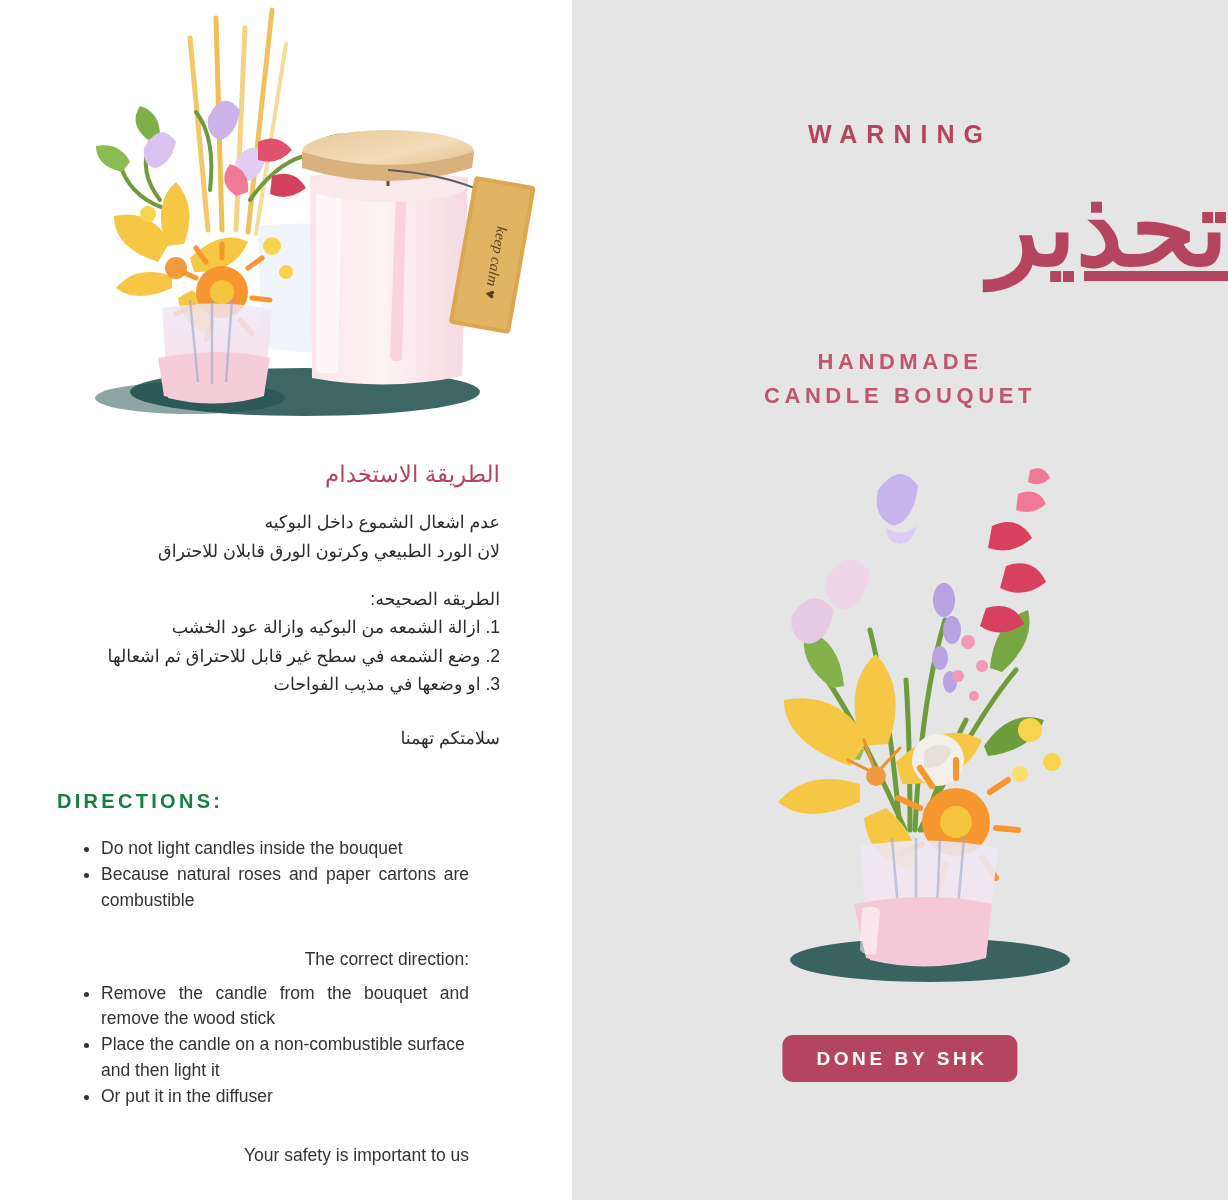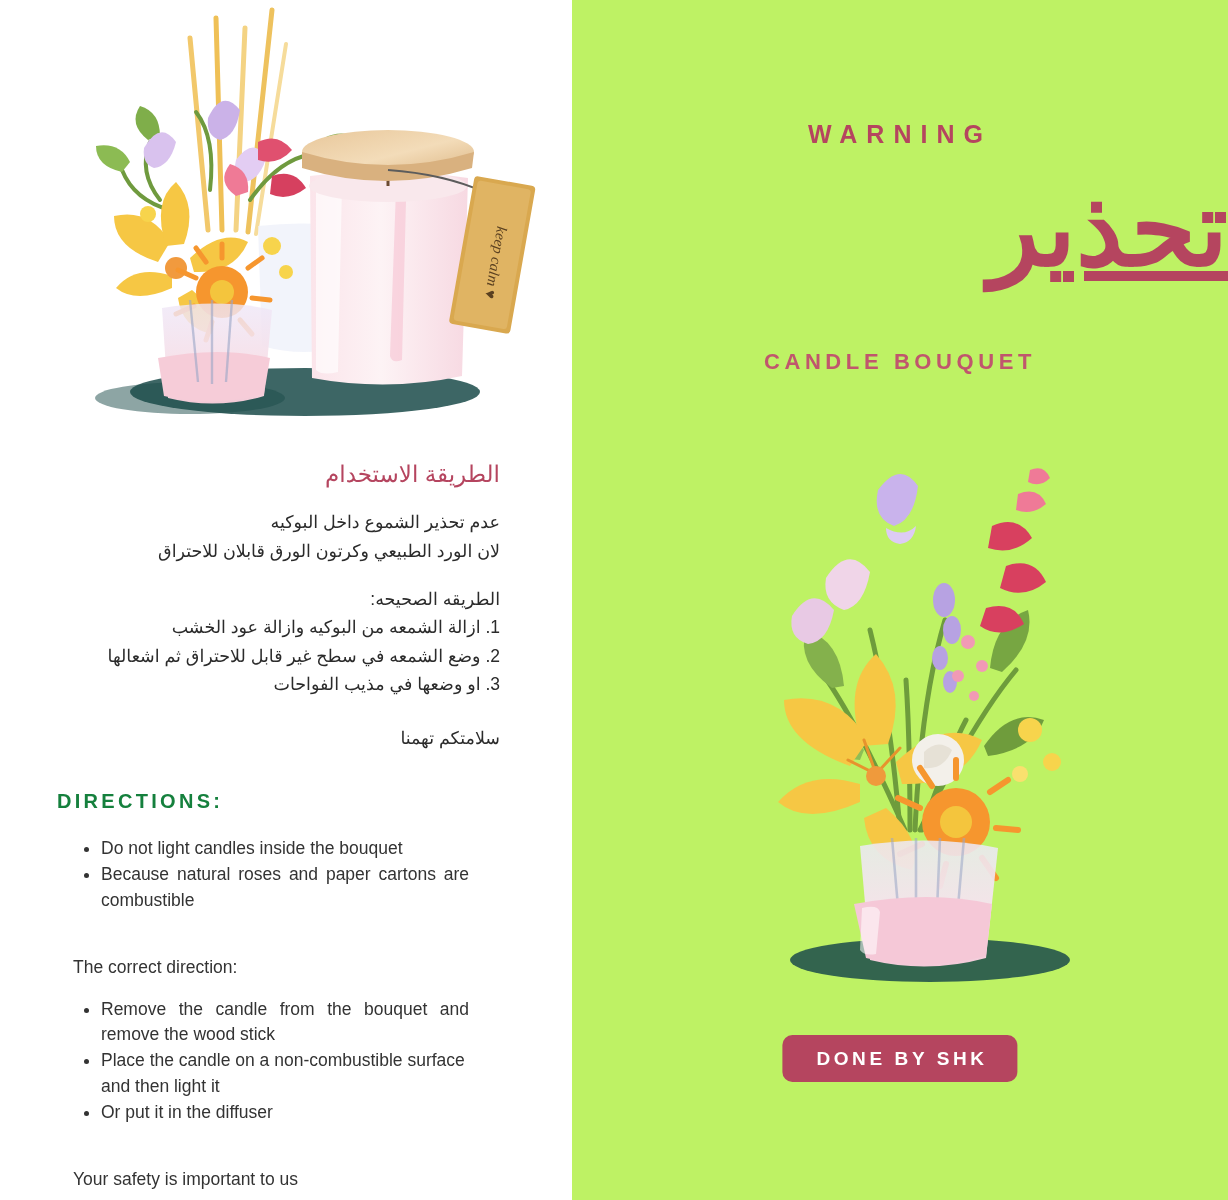--- a/index.html
+++ b/index.html
@@ -90,30 +90,31 @@
     padding-left: 36px;
     list-style: disc;
   }
   .en-block ul li {
     margin-bottom: 1px;
   }
   .en-block .just {
     text-align: justify;
   }
   .en-para {
-    margin: 16px;
+    margin: 8px;
+    text-align: right;
   }
   .spacer-sm { height: 18px; }
 
   
   .right-panel {
     position: relative;
     width: 656px;
     height: 1200px;
-    background: #bef264;
+    background: #e5e5e5;
   }
   .warning-word {
     position: absolute;
     top: 120px;
     width: 100%;
     text-align: center;
     color: #b5455f;
     font-size: 25px;
     letter-spacing: 9px;
     font-weight: bold;
@@ -270,21 +271,21 @@
 
       <g transform="rotate(10 452 262)">
         <rect x="420" y="180" width="62" height="150" rx="4" fill="#d9a84f"></rect>
         <rect x="424" y="184" width="54" height="142" rx="3" fill="#e0b463"></rect>
         <text x="451" y="262" transform="rotate(90 451 262)" text-anchor="middle" font-family="Liberation Serif, serif" font-style="italic" font-size="15" fill="#5a4020">keep calm ♥</text>
       </g>
     </svg>
 
     <div class="arabic-block">
       <div class="arabic-title">الطريقة الاستخدام</div>
-      <div class="arabic-line">عدم تحذير الشموع داخل البوكيه</div>
+      <div class="arabic-line">عدم اشعال الشموع داخل البوكيه</div>
       <div class="arabic-line">لان الورد الطبيعي وكرتون الورق قابلان للاحتراق</div>
       <div class="arabic-gap"></div>
       <div class="arabic-line">الطريقه الصحيحه:</div>
       <div class="arabic-line">1. ازالة الشمعه من البوكيه وازالة عود الخشب</div>
       <div class="arabic-line">2. وضع الشمعه في سطح غير قابل للاحتراق ثم اشعالها</div>
       <div class="arabic-line">3. او وضعها في مذيب الفواحات</div>
       <div class="arabic-closing">سلامتكم تهمنا</div>
     </div>
 
     <div class="directions-heading">DIRECTIONS:</div>
@@ -304,20 +305,21 @@
       <div class="spacer-sm"></div>
       <p class="en-para">Your safety is important to us</p>
     </div>
   </div>
 
   <div class="right-panel">
 
     <div class="warning-word">WARNING</div>
     <div class="warning-ar">تحذير</div>
     <div class="subtitle">
+      <div>HANDMADE</div>
       <div>CANDLE BOUQUET</div>
     </div>
 
     <svg class="illustration-bottom" viewBox="0 0 420 580" aria-hidden="true">
       <defs>
         <linearGradient id="vase2" x1="0" y1="0" x2="0" y2="1">
           <stop offset="0%" stop-color="#eceaf8" stop-opacity=".85"></stop>
           <stop offset="65%" stop-color="#f7e2ea"></stop>
           <stop offset="100%" stop-color="#f3c9d8"></stop>
         </linearGradient>

